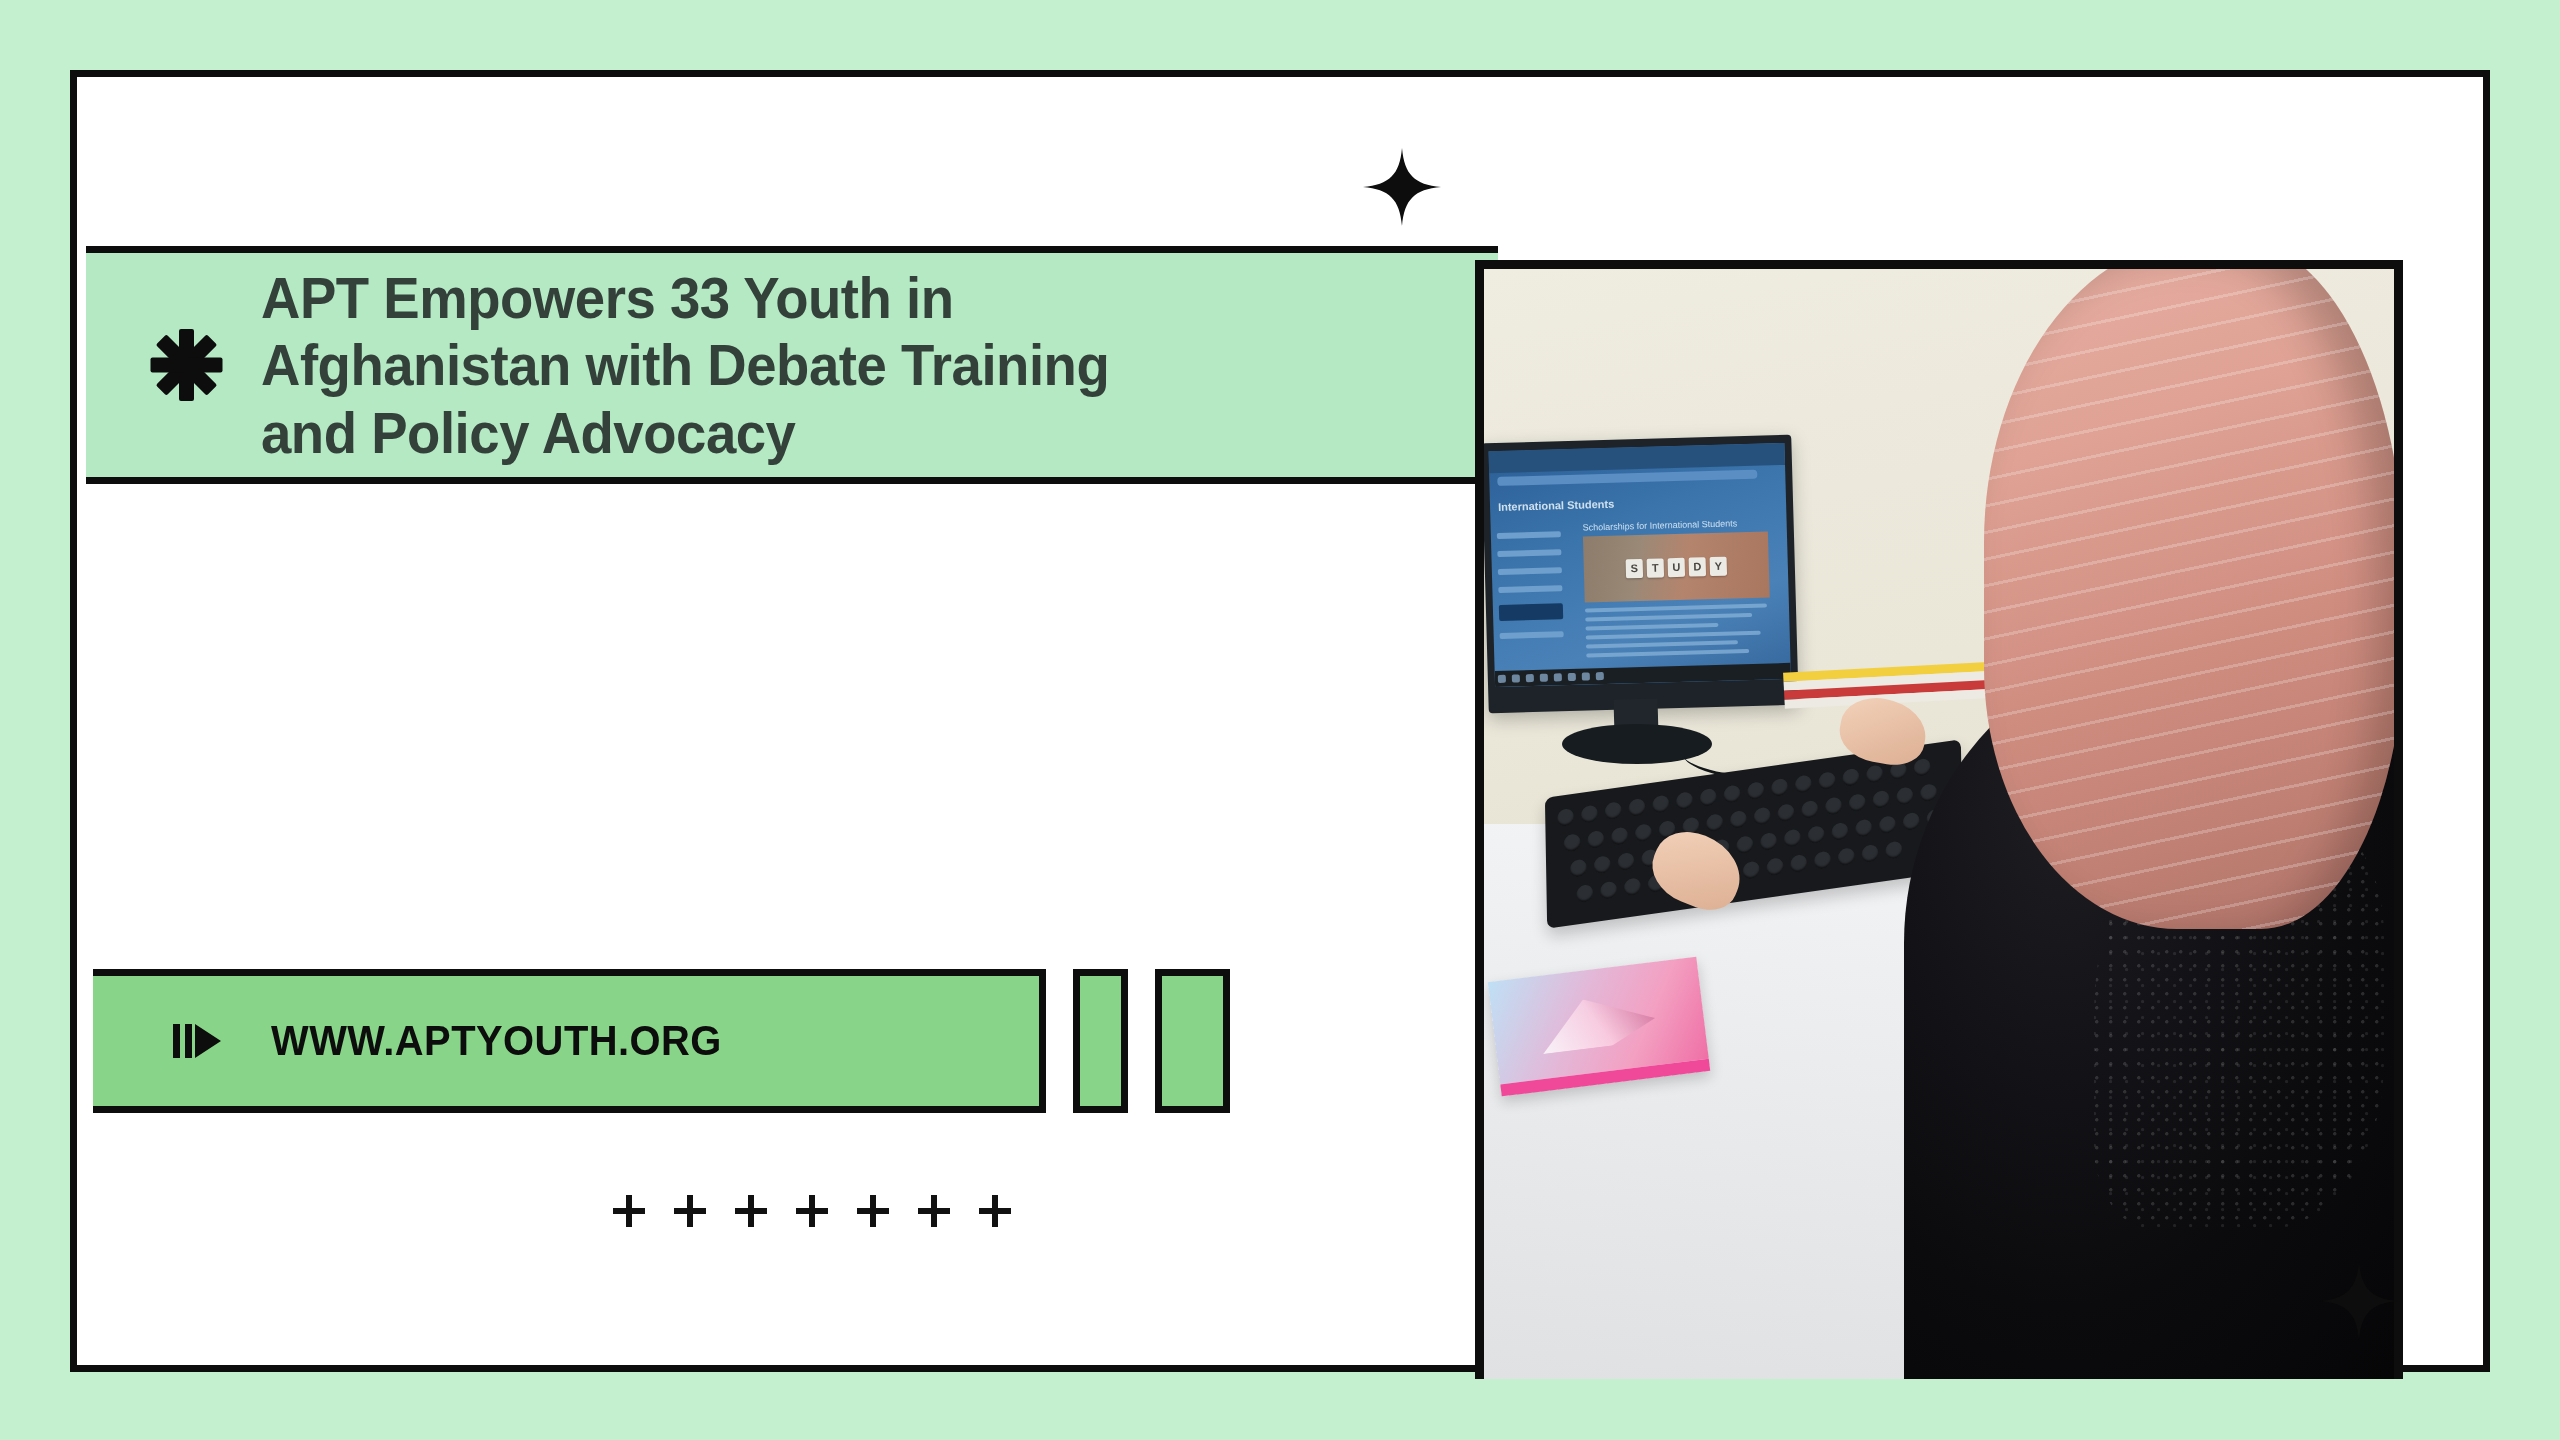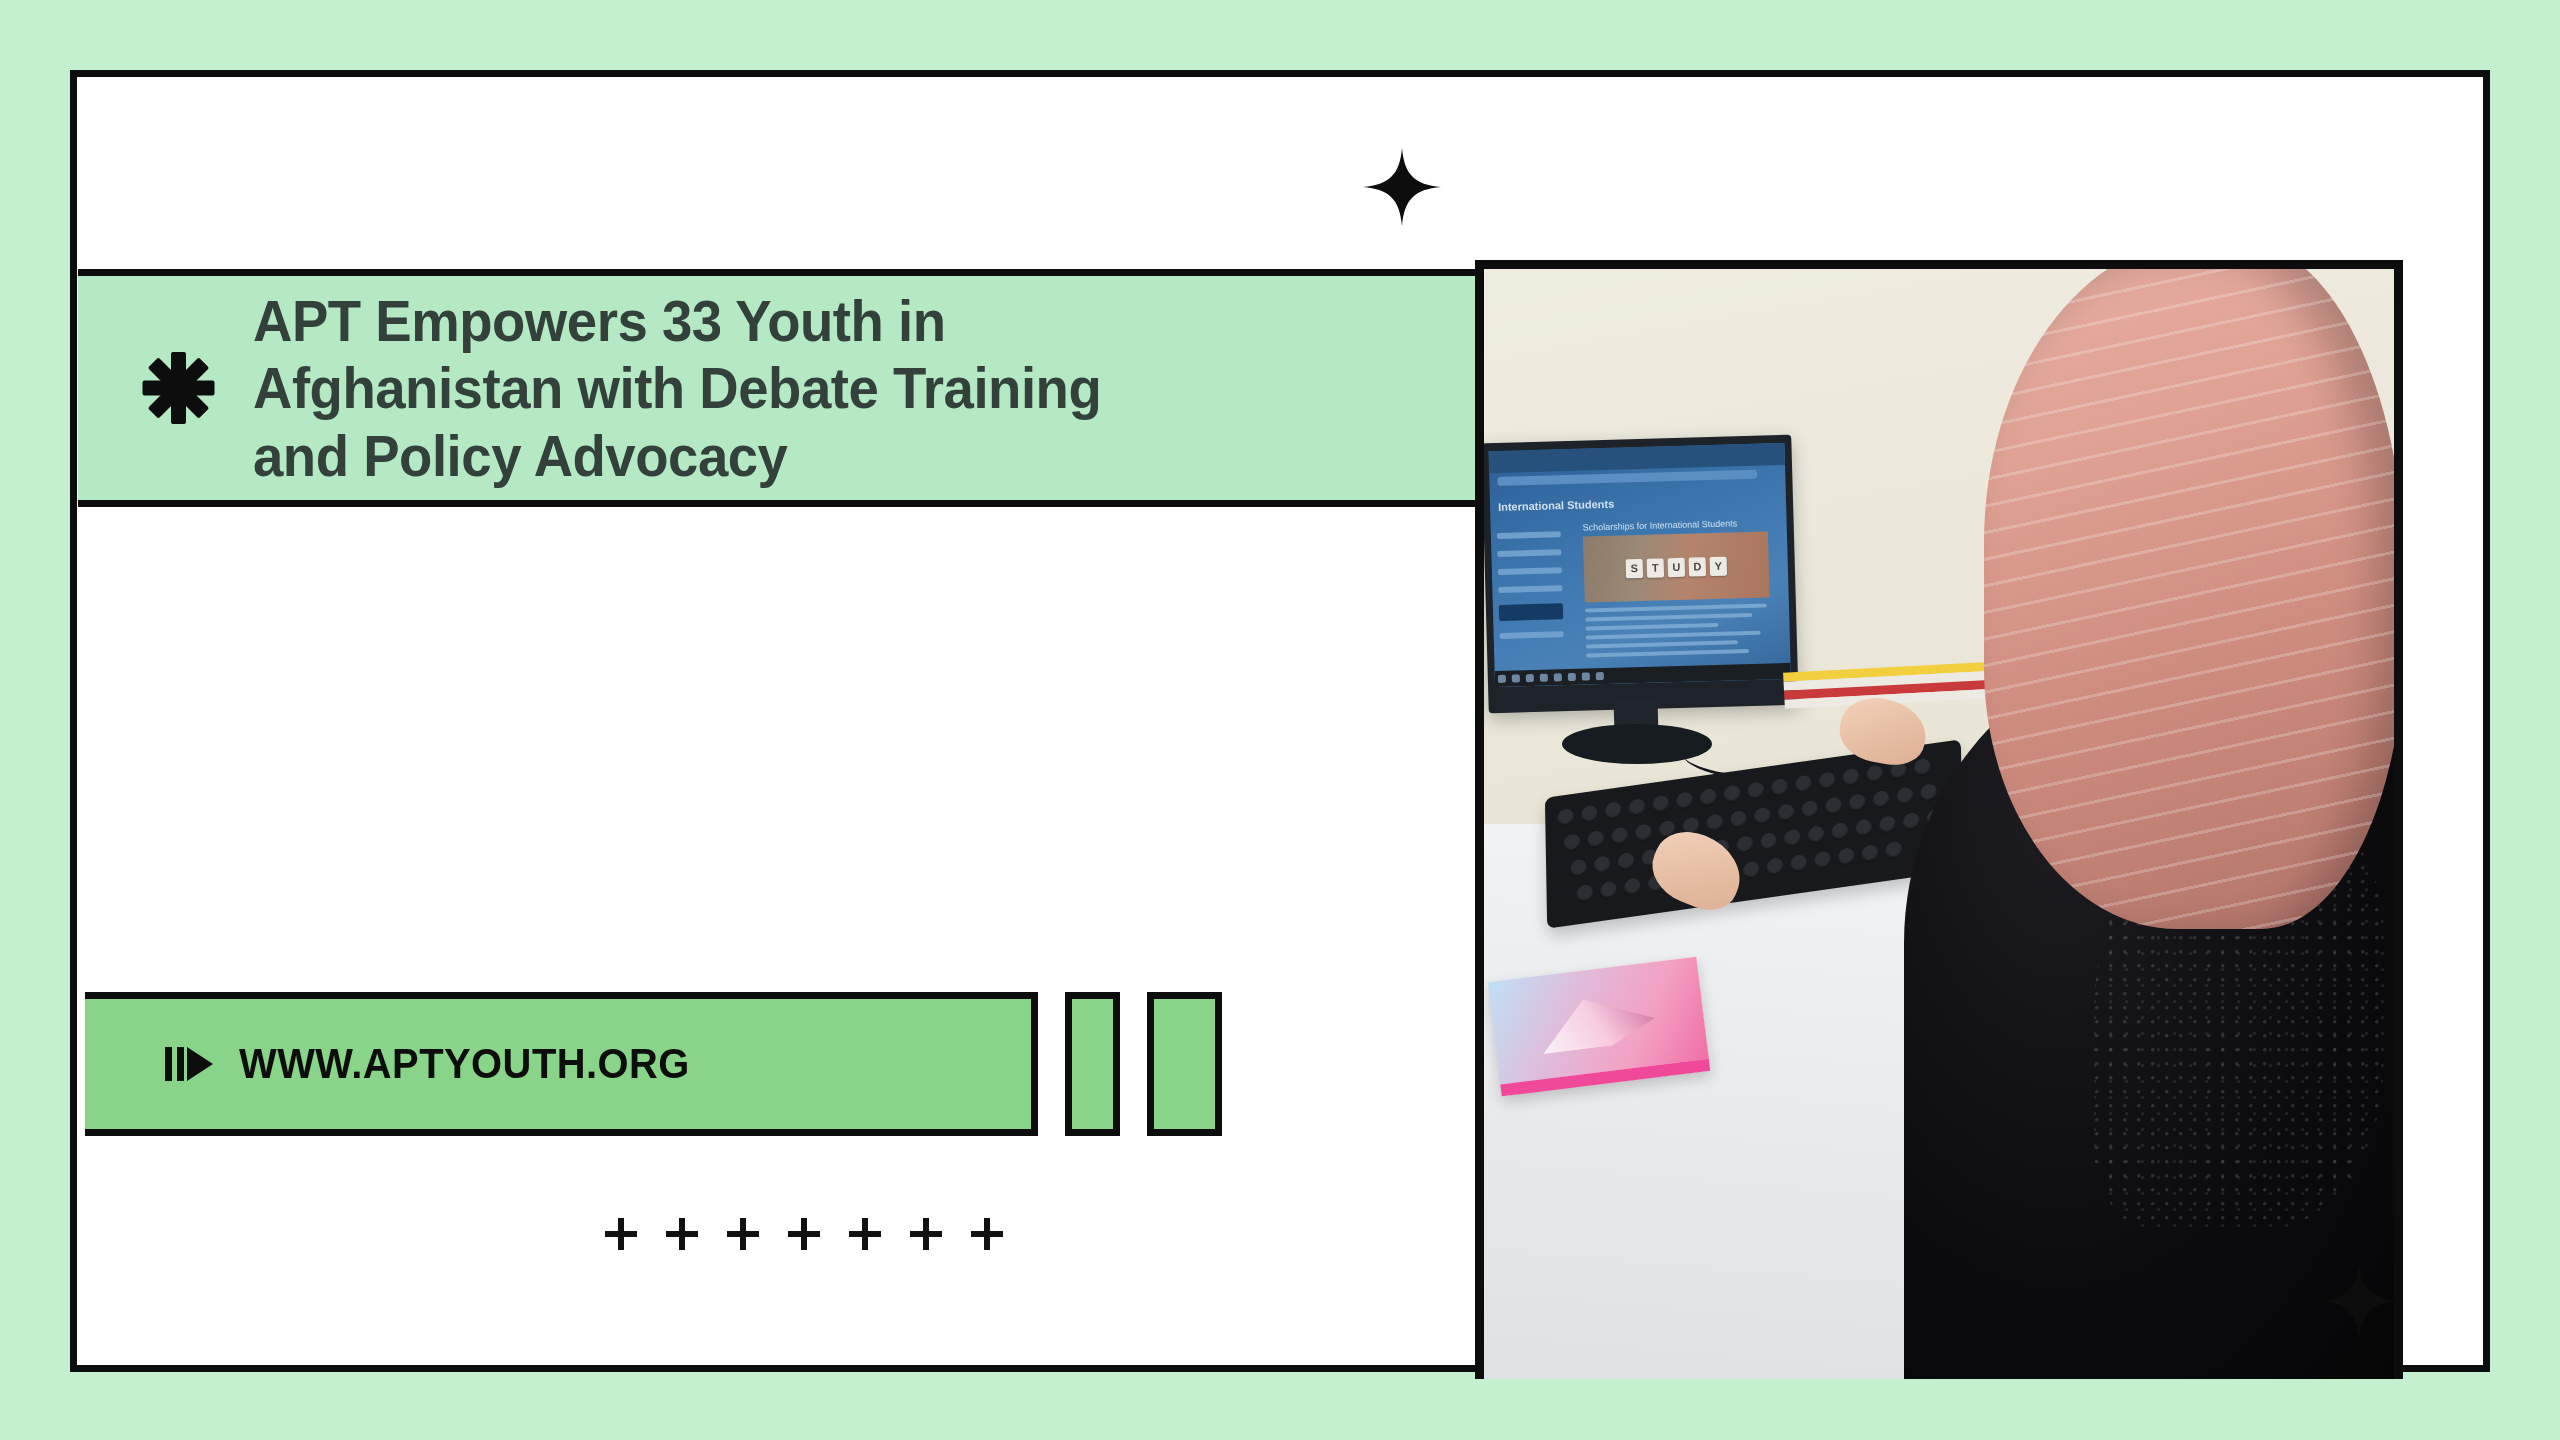--- a/index.html
+++ b/index.html
@@ -24,25 +24,24 @@
     top: 70px;
     width: 2420px;
     height: 1302px;
     background: #ffffff;
     border: 7px solid #0d0d0d;
   }
 
   
   .left-col {
     position: absolute;
-    left: 8px;
+    left: 16px;
     top: 0;
     width: 1400px;
     height: 100%;
-    margin-top: 23px;
   }
 
   
   .plus-row {
     position: absolute;
     display: flex;
     align-items: center;
   }
   .plus-row.top  { left: 178px; top: 240px; gap: 29px; }
   .plus-row.bot  { left: 520px; top: 1118px; gap: 29px; }
@@ -121,20 +120,21 @@
     height: 144px;
   }
 
   .url-bar {
     width: 953px;
     background: #88d589;
     border: 7px solid #0d0d0d;
     border-left: none;
     display: flex;
     align-items: center;
+    gap: 24px;
   }
 
   .ff-icon {
     flex: 0 0 auto;
     margin-left: 80px;
     width: 48px;
     height: 42px;
     position: relative;
   }
   .ff-icon .bar1,

